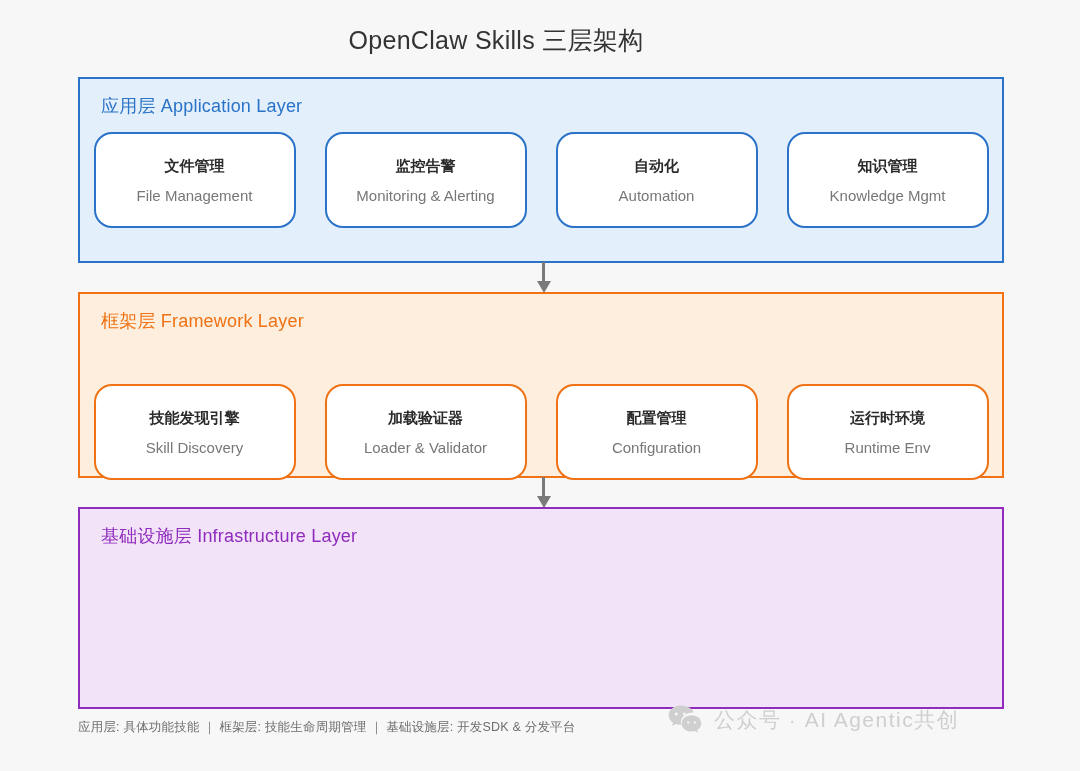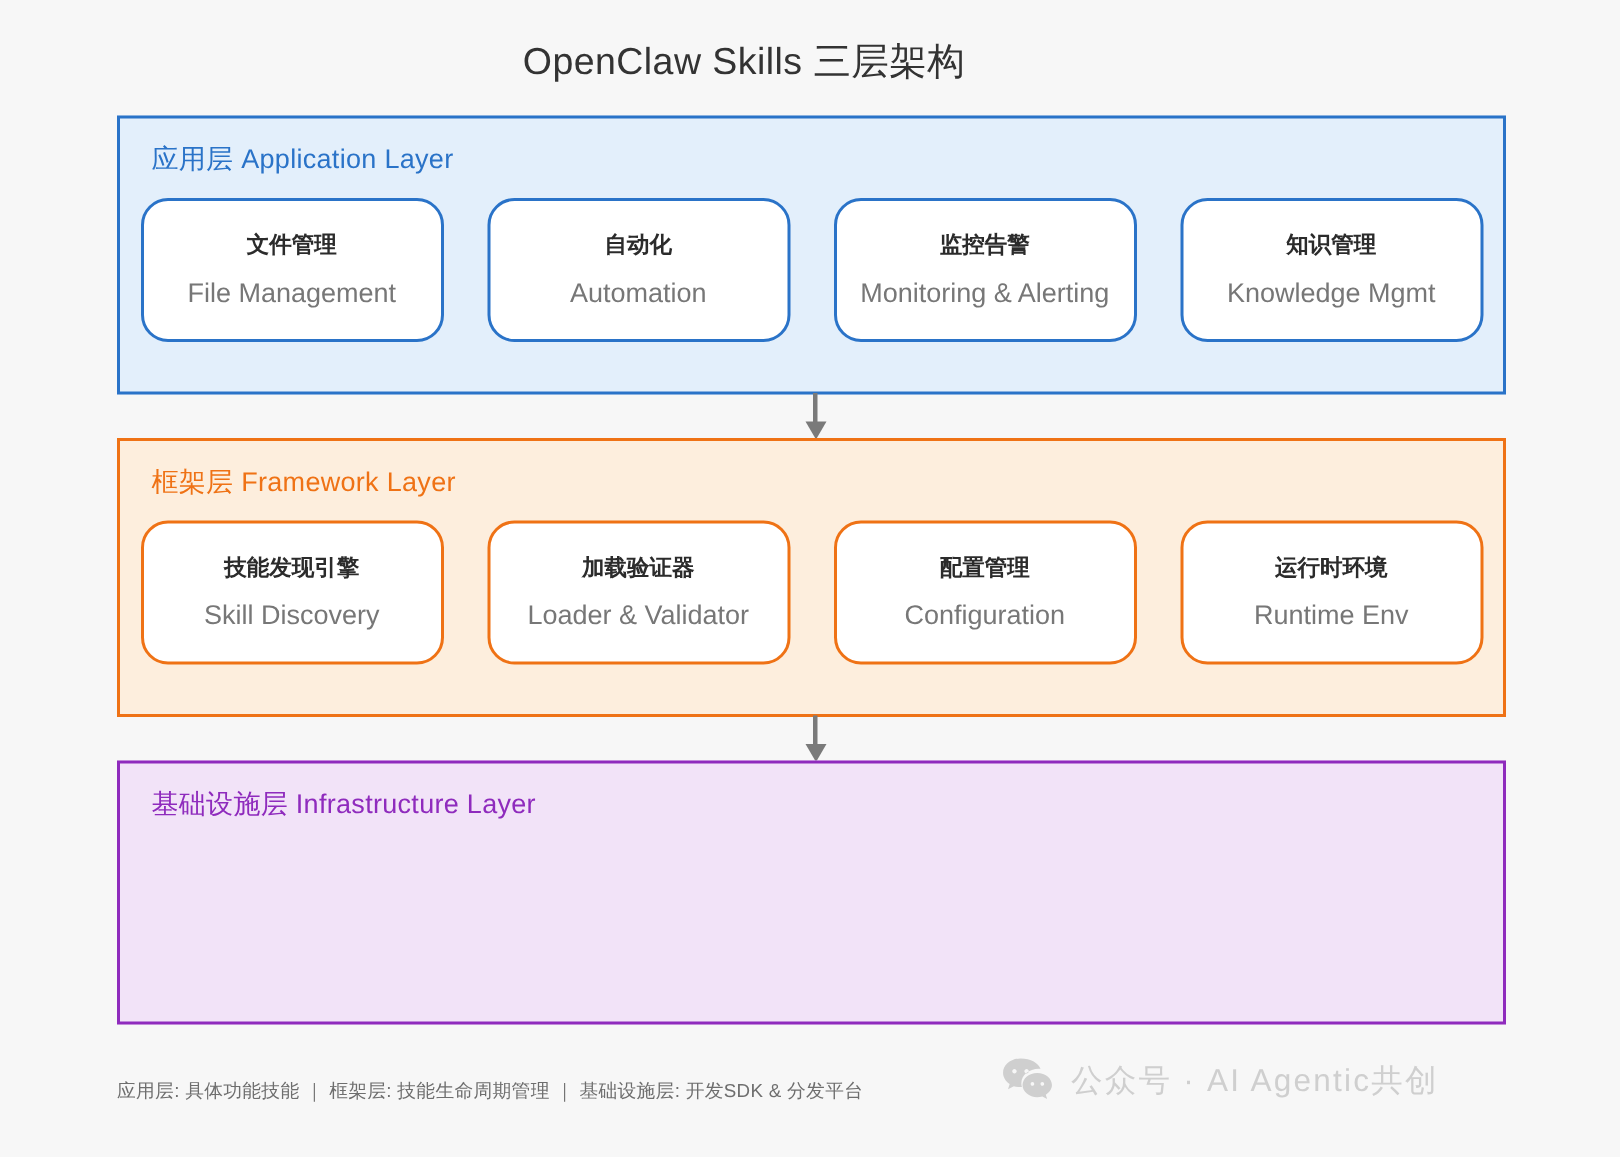--- a/index.html
+++ b/index.html
@@ -52,21 +52,21 @@
     padding-left: 27px;
   }
   .layer-framework {
     top: 292px;
     height: 186px;
     border-color: #ef7215;
     background: #fdeedd;
   }
   .layer-infra {
     top: 507px;
-    height: 176px;
+    height: 202px;
     border-color: #8f2bbd;
     background: #f2e3f8;
   }
 
   .layer-label {
     position: absolute;
     left: 21px;
     top: 15px;
     font-size: 18px;
     font-weight: 400;
@@ -107,37 +107,37 @@
   .cards-4 .card {
     width: 202px;
     height: 96px;
   }
   .cards-3 .card {
     width: 247px;
     height: 98px;
   }
 
   .layer-app .card { border-color: #2a73c8; }
-  .layer-framework .card { border-color: #ef7215; }
+  .layer-framework .card { border-color: #ef7215; margin-top: 37px; }
   .layer-infra .card { border-color: #8f2bbd; }
 
   .card-title {
     font-size: 15px;
     color: #2b2b2b;
     font-weight: 700;
     line-height: 1;
     margin-bottom: 15px;
   }
   .cards-3 .card-title {
     font-weight: 400;
     font-size: 15px;
     color: #222222;
   }
   .card-sub {
-    font-size: 18px;
+    font-size: 15px;
     color: #777777;
     line-height: 1;
     font-weight: 400;
   }
 
   
   .arrow {
     position: absolute;
     left: 537px;
     width: 14px;
@@ -204,26 +204,26 @@
   <div class="title">OpenClaw Skills 三层架构</div>
 
   <div class="layer layer-app">
     <div class="layer-label">应用层 Application Layer</div>
     <div class="cards cards-4">
       <div class="card">
         <div class="card-title">文件管理</div>
         <div class="card-sub">File Management</div>
       </div>
       <div class="card">
+        <div class="card-title">监控告警</div>
+        <div class="card-sub">Monitoring &amp; Alerting</div>
+      </div>
+      <div class="card">
         <div class="card-title">自动化</div>
         <div class="card-sub">Automation</div>
-      </div>
-      <div class="card">
-        <div class="card-title">监控告警</div>
-        <div class="card-sub">Monitoring &amp; Alerting</div>
       </div>
       <div class="card">
         <div class="card-title">知识管理</div>
         <div class="card-sub">Knowledge Mgmt</div>
       </div>
     </div>
   </div>
 
   <div class="arrow arrow-1">
     <div class="shaft"></div>

